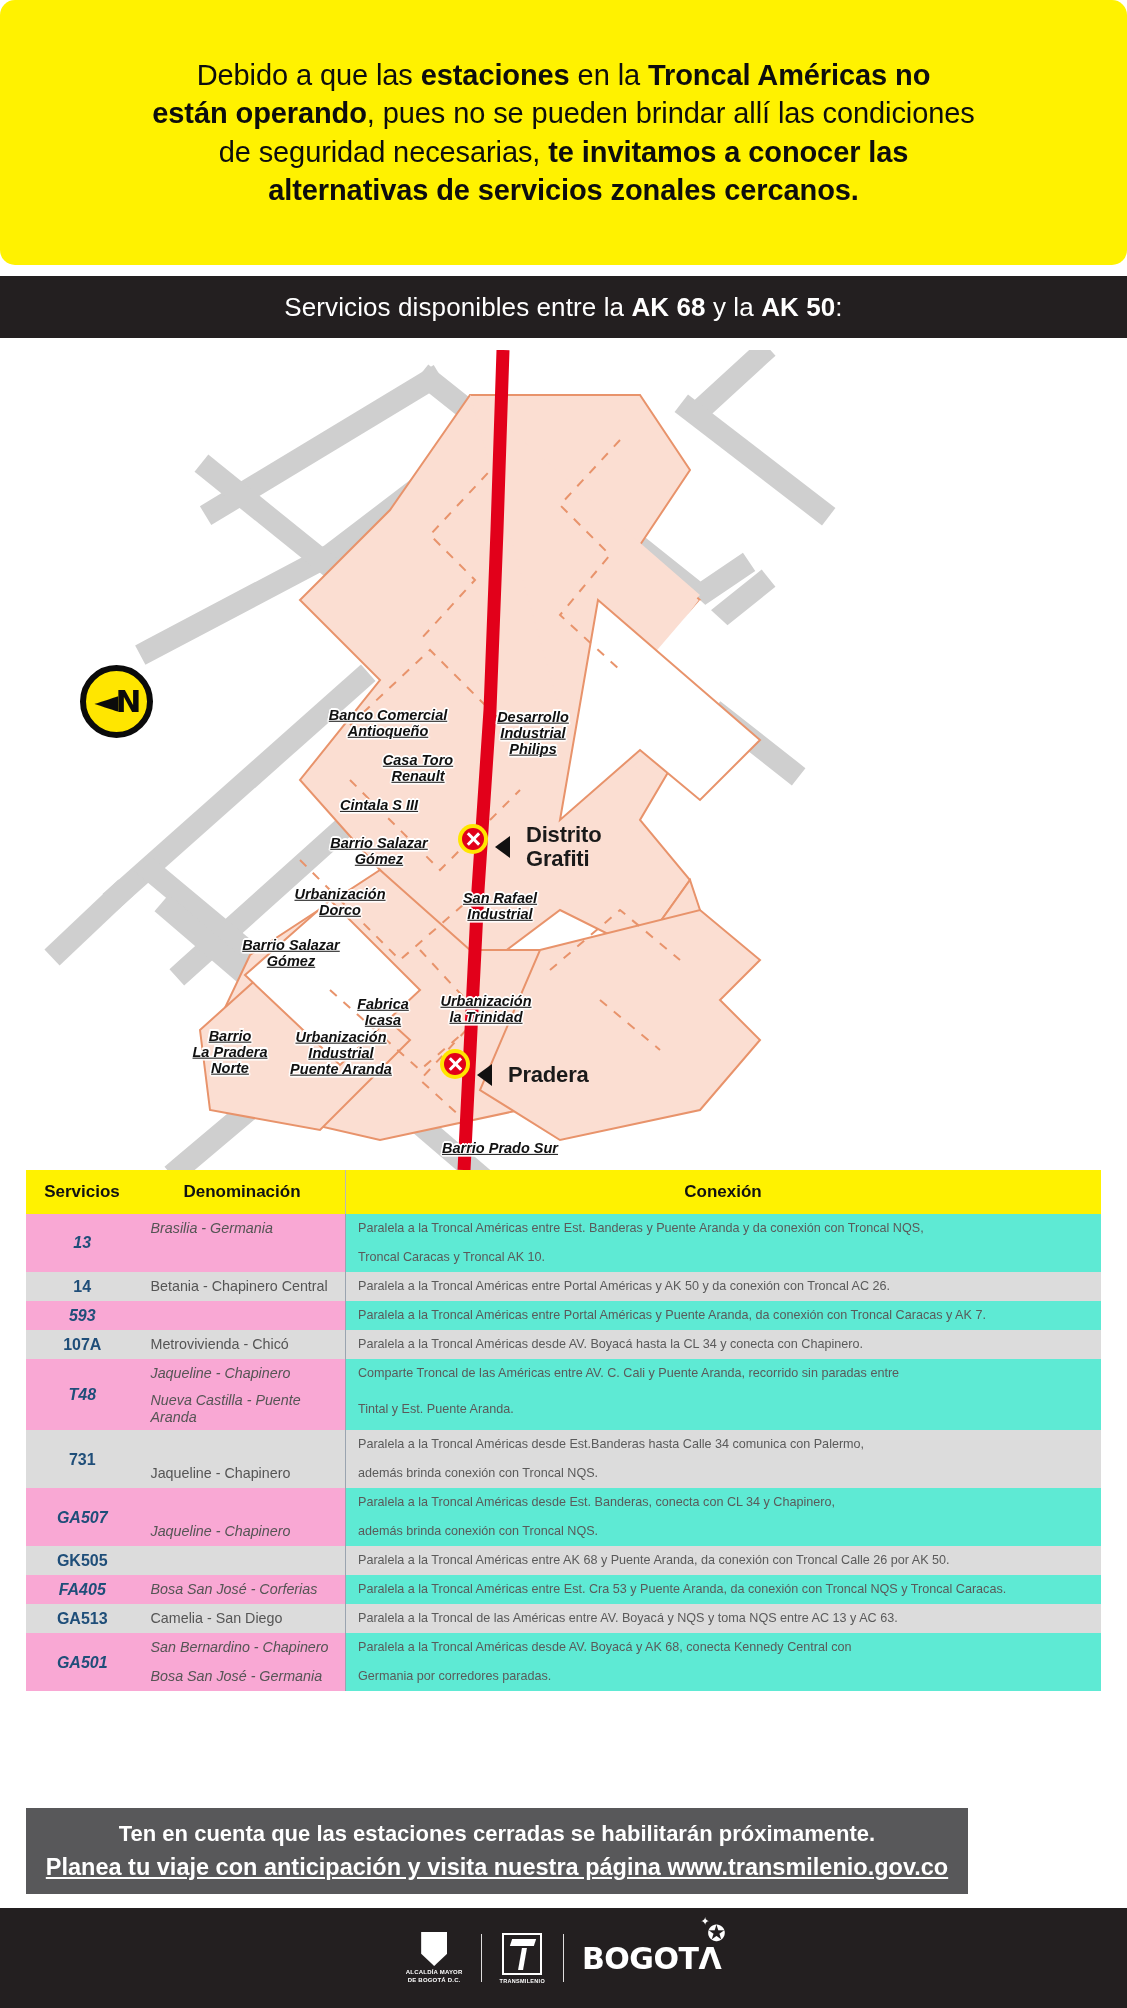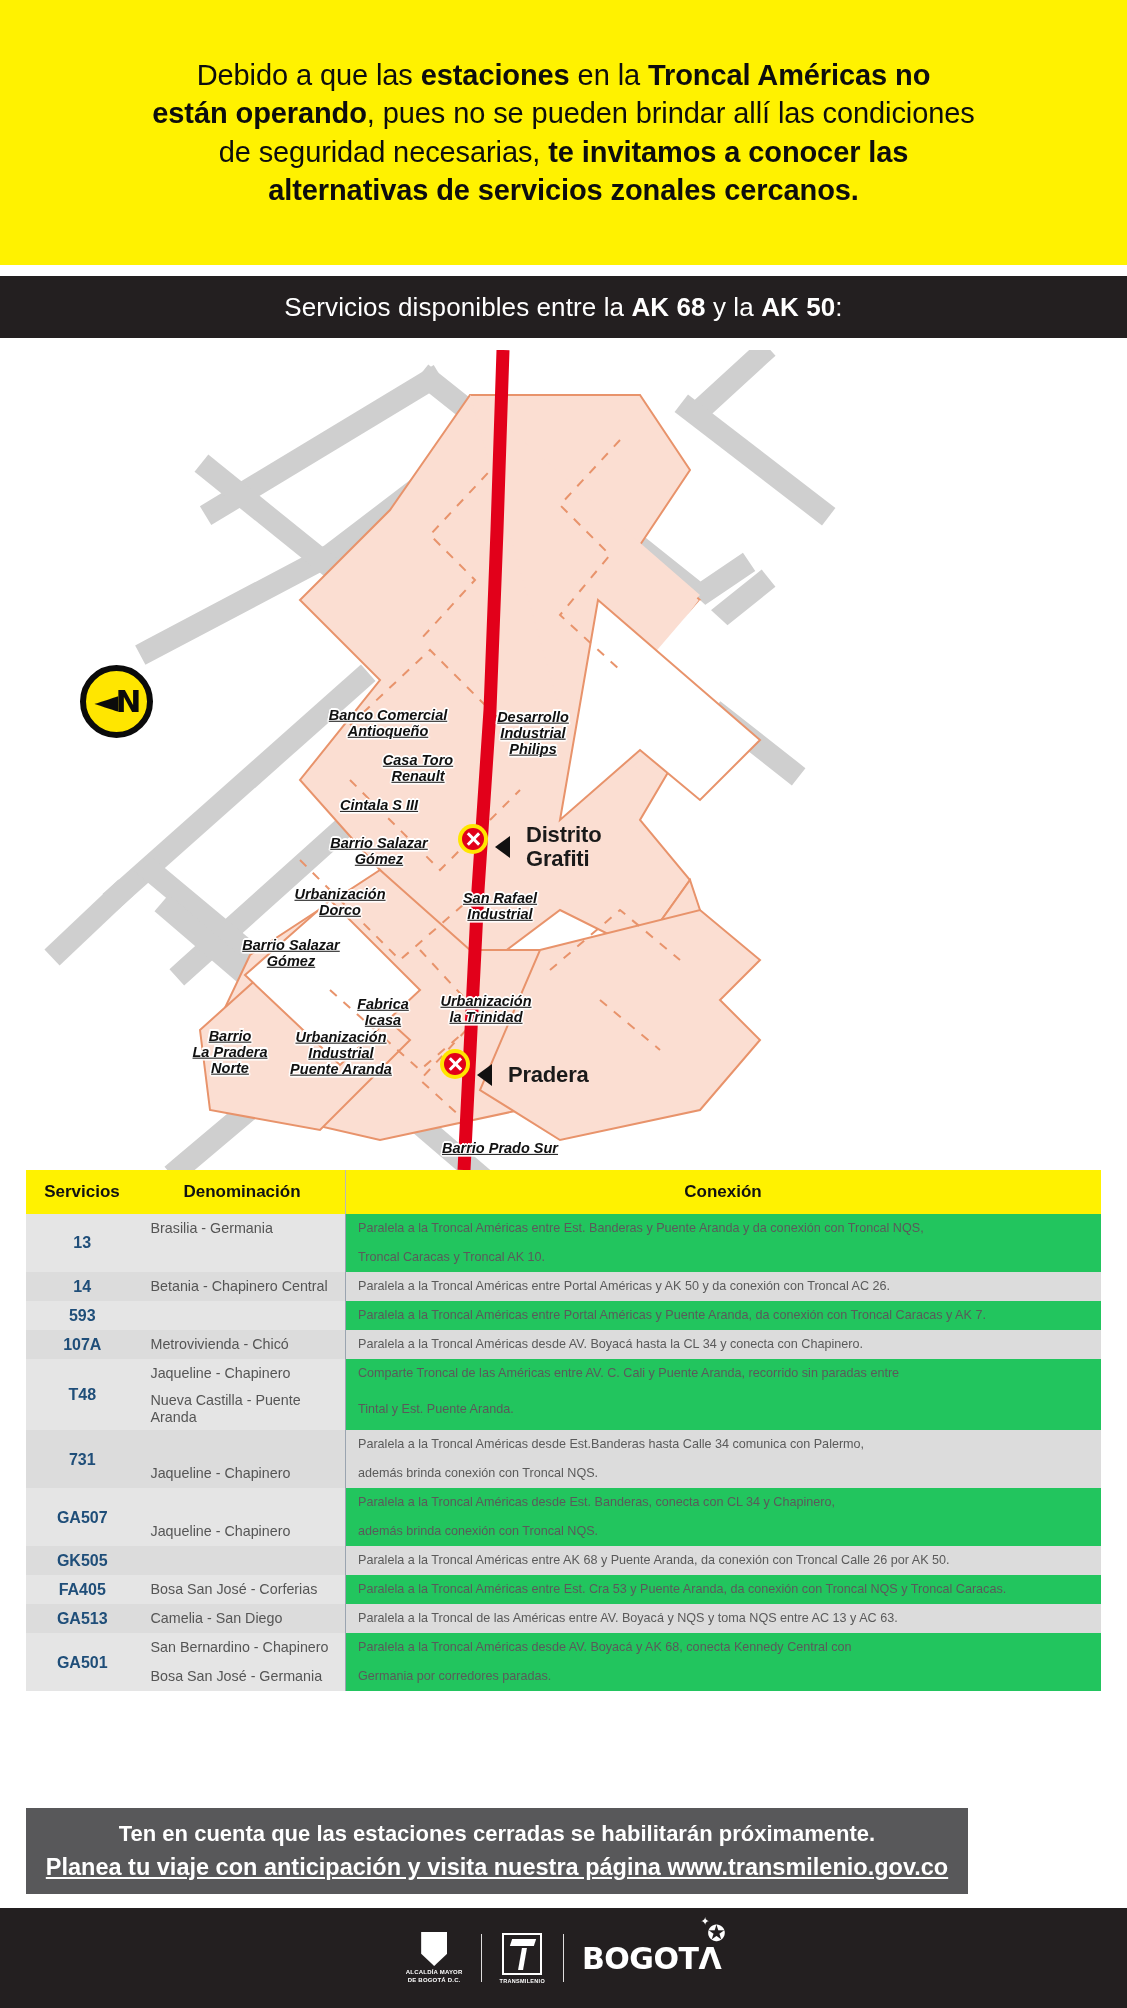--- a/index.html
+++ b/index.html
@@ -1,21 +1,21 @@
 <!DOCTYPE html>
 <html><head>
 <meta charset="utf-8">
 <style>
   html,body{margin:0;padding:0;background:#fff;}
   body{width:1127px;height:2008px;font-family:"Liberation Sans",sans-serif;overflow:hidden;}
   .page{position:relative;width:1127px;height:2008px;background:#fff;}
 
   
   .hero{position:absolute;left:0;top:0;width:1127px;height:265px;background:#FFF200;
-        display:flex;align-items:center;justify-content:center;}
+        display:flex;align-items:center;justify-content:center;border-radius:15px;}
   .hero-text{width:980px;text-align:center;color:#0d0d0d;font-size:29px;line-height:1.32;
              font-weight:400;letter-spacing:-0.1px;}
   .hero-text b{font-weight:700;}
 
   
   .subbar{position:absolute;left:0;top:276px;width:1127px;height:62px;background:#231f20;
           display:flex;align-items:center;justify-content:center;}
   .subbar-text{color:#fff;font-size:26px;font-weight:400;letter-spacing:0.1px;}
   .subbar-text b{font-weight:700;}
 
@@ -53,23 +53,23 @@
           border-right:1px solid #FFF200;}
   .tbl th.c1{width:104px;}
   .tbl th.c2{width:198px;border-right:1px solid #b9b9b9;}
   .tbl th.c3{width:auto;}
   .tbl td{font-size:12.6px;color:#4a4a4a;padding:4px 6px;vertical-align:middle;height:21px;
           line-height:1.2;}
   .tbl td.sv{text-align:center;font-weight:700;font-size:16px;color:#1f4e79;width:104px;}
   .tbl td.dn{color:#555;font-size:14.3px;padding-left:12px;width:198px;
              border-right:1px solid #9aa4b0;}
   .tbl td.cx{padding-left:12px;color:#5a5a5a;}
-  .tbl tr.odd td{background:#22c55e;}
+  .tbl tr.odd td{background:#5eead4;}
   .tbl tr.even td{background:#dcdcdc;}
-  .tbl tr.odd td.sv,.tbl tr.odd td.dn{background:#e5e5e5;}
+  .tbl tr.odd td.sv,.tbl tr.odd td.dn{background:#f9a8d4;font-style:italic;}
   .tbl tr.even td.sv,.tbl tr.even td.dn{background:#dcdcdc;}
 
   
   .note{position:absolute;left:26px;top:1808px;width:942px;height:86px;background:#58585a;
         display:flex;flex-direction:column;align-items:center;justify-content:center;}
   .note div{color:#fff;font-weight:700;font-size:22px;line-height:1.45;text-align:center;}
   .note div.l2{font-size:23.5px;text-decoration:underline;}
 
   
   .foot{position:absolute;left:0;top:1908px;width:1127px;height:100px;background:#231f20;

